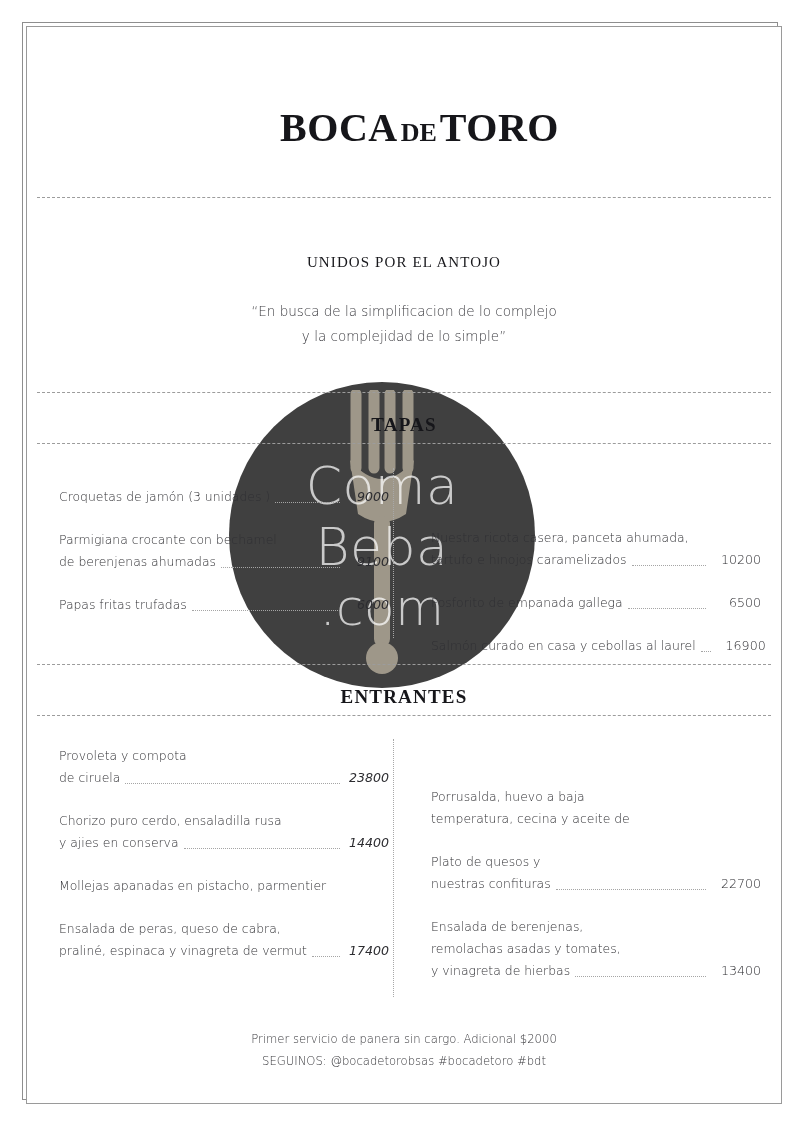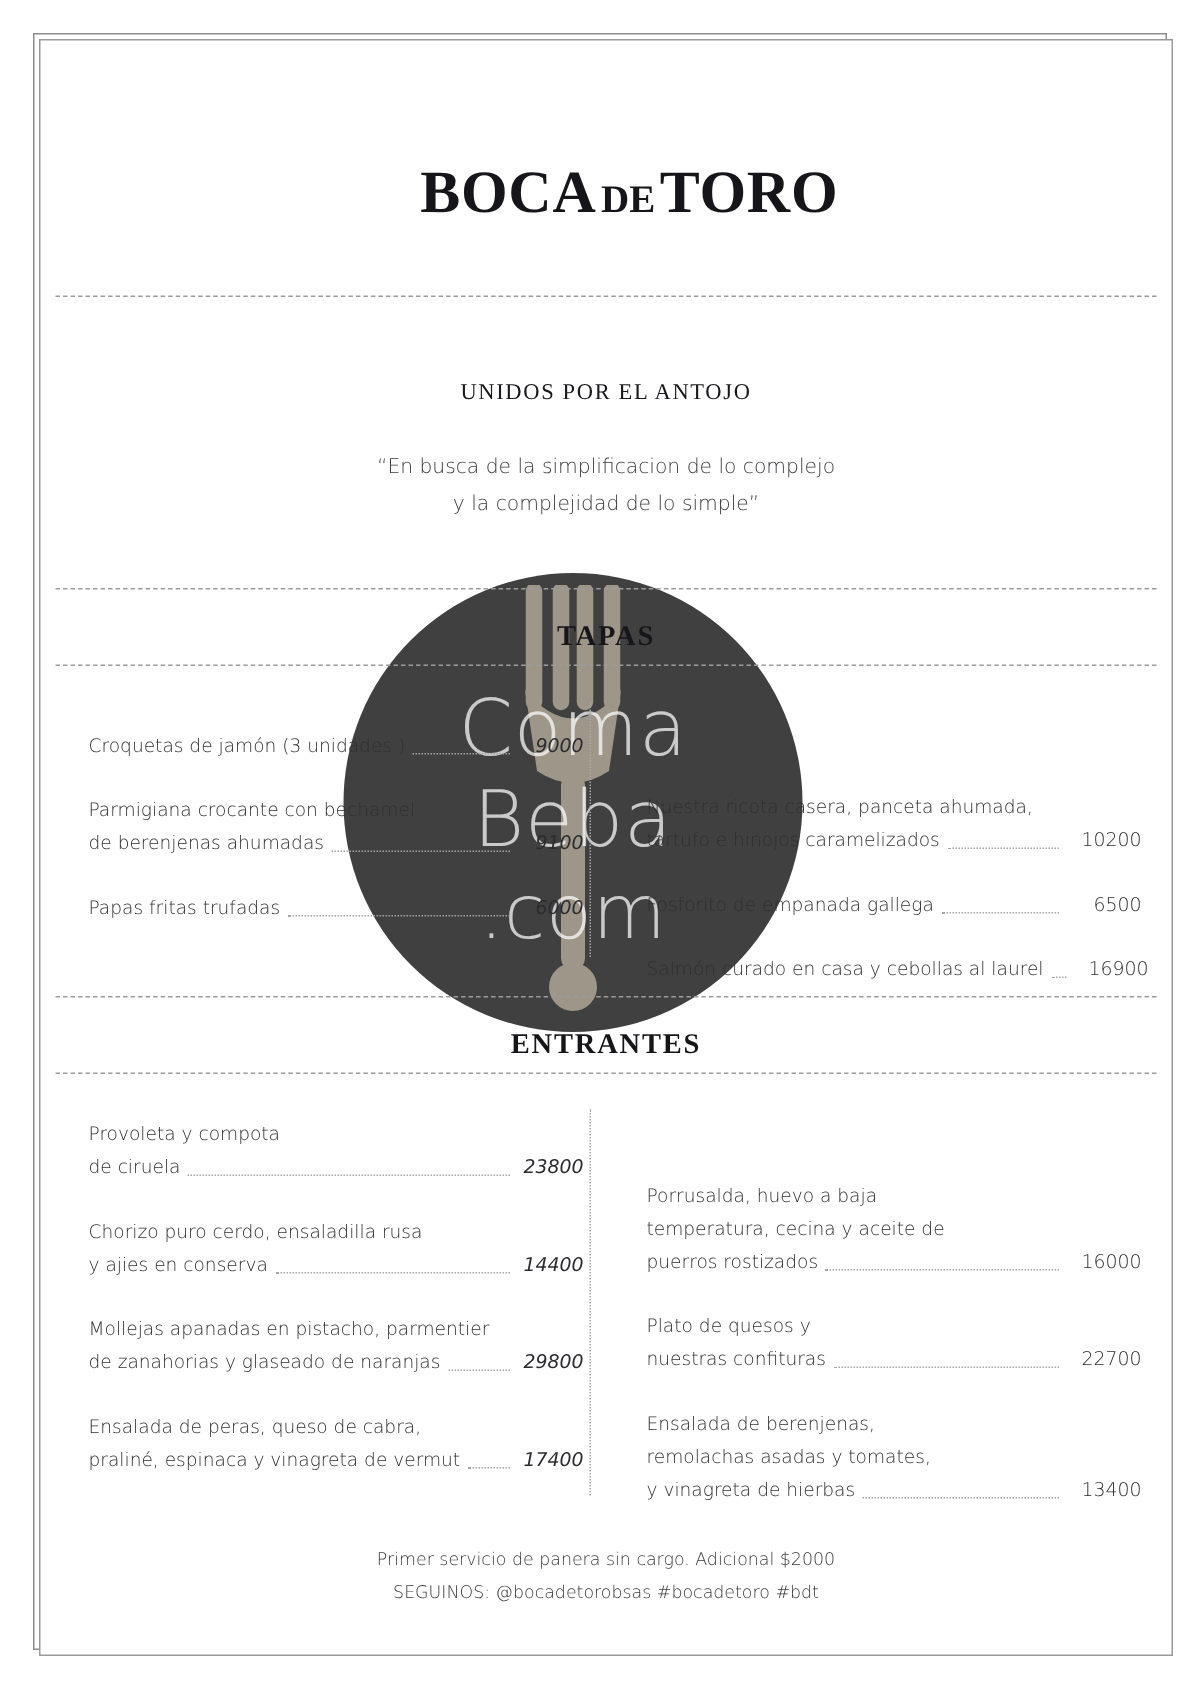--- a/index.html
+++ b/index.html
@@ -321,49 +321,39 @@
           <div class="line">
             <span class="nm">y ajies en conserva</span>
             <span class="dots"></span>
             <span class="pr">14400</span>
           </div>
         </div>
         <div class="item">
           <div class="line no-price">
             <span class="nm">Mollejas apanadas en pistacho, parmentier</span>
           </div>
-          <div class="line">
-            <span class="nm">de zanahorias y glaseado de naranjas</span>
-            <span class="dots"></span>
-            <span class="pr">29800</span>
-          </div>
         </div>
         <div class="item">
           <div class="line no-price">
             <span class="nm">Ensalada de peras, queso de cabra,</span>
           </div>
           <div class="line">
             <span class="nm">praliné, espinaca y vinagreta de vermut</span>
             <span class="dots"></span>
             <span class="pr">17400</span>
           </div>
         </div>
       </div>
     <div class="col col-r" style="top:719px" id="entrantes-right">
         <div class="item">
           <div class="line no-price">
             <span class="nm">Porrusalda, huevo a baja</span>
           </div>
           <div class="line no-price">
             <span class="nm">temperatura, cecina y aceite de</span>
-          </div>
-          <div class="line">
-            <span class="nm">puerros rostizados</span>
-            <span class="dots"></span>
-            <span class="pr">16000</span>
           </div>
         </div>
         <div class="item">
           <div class="line no-price">
             <span class="nm">Plato de quesos y</span>
           </div>
           <div class="line">
             <span class="nm">nuestras confituras</span>
             <span class="dots"></span>
             <span class="pr">22700</span>

